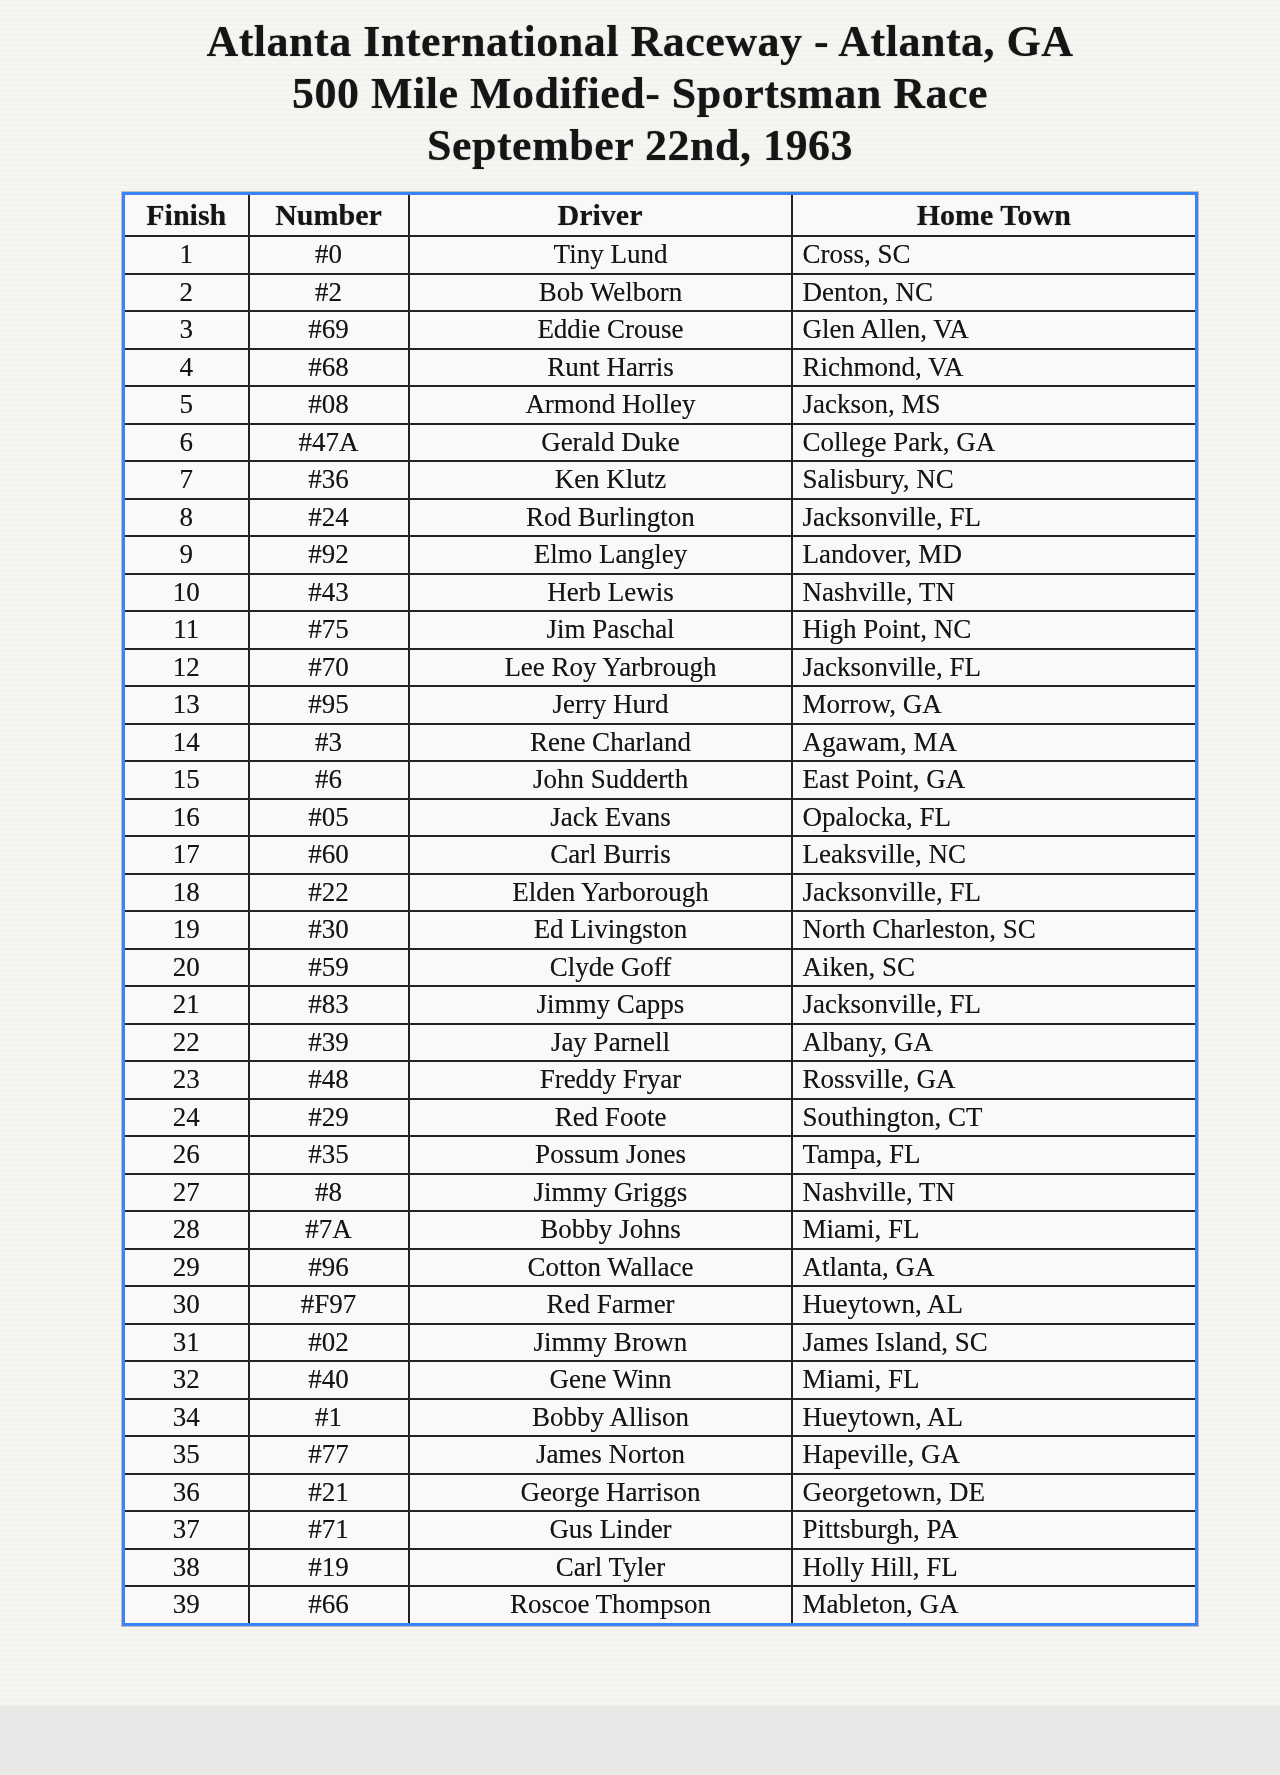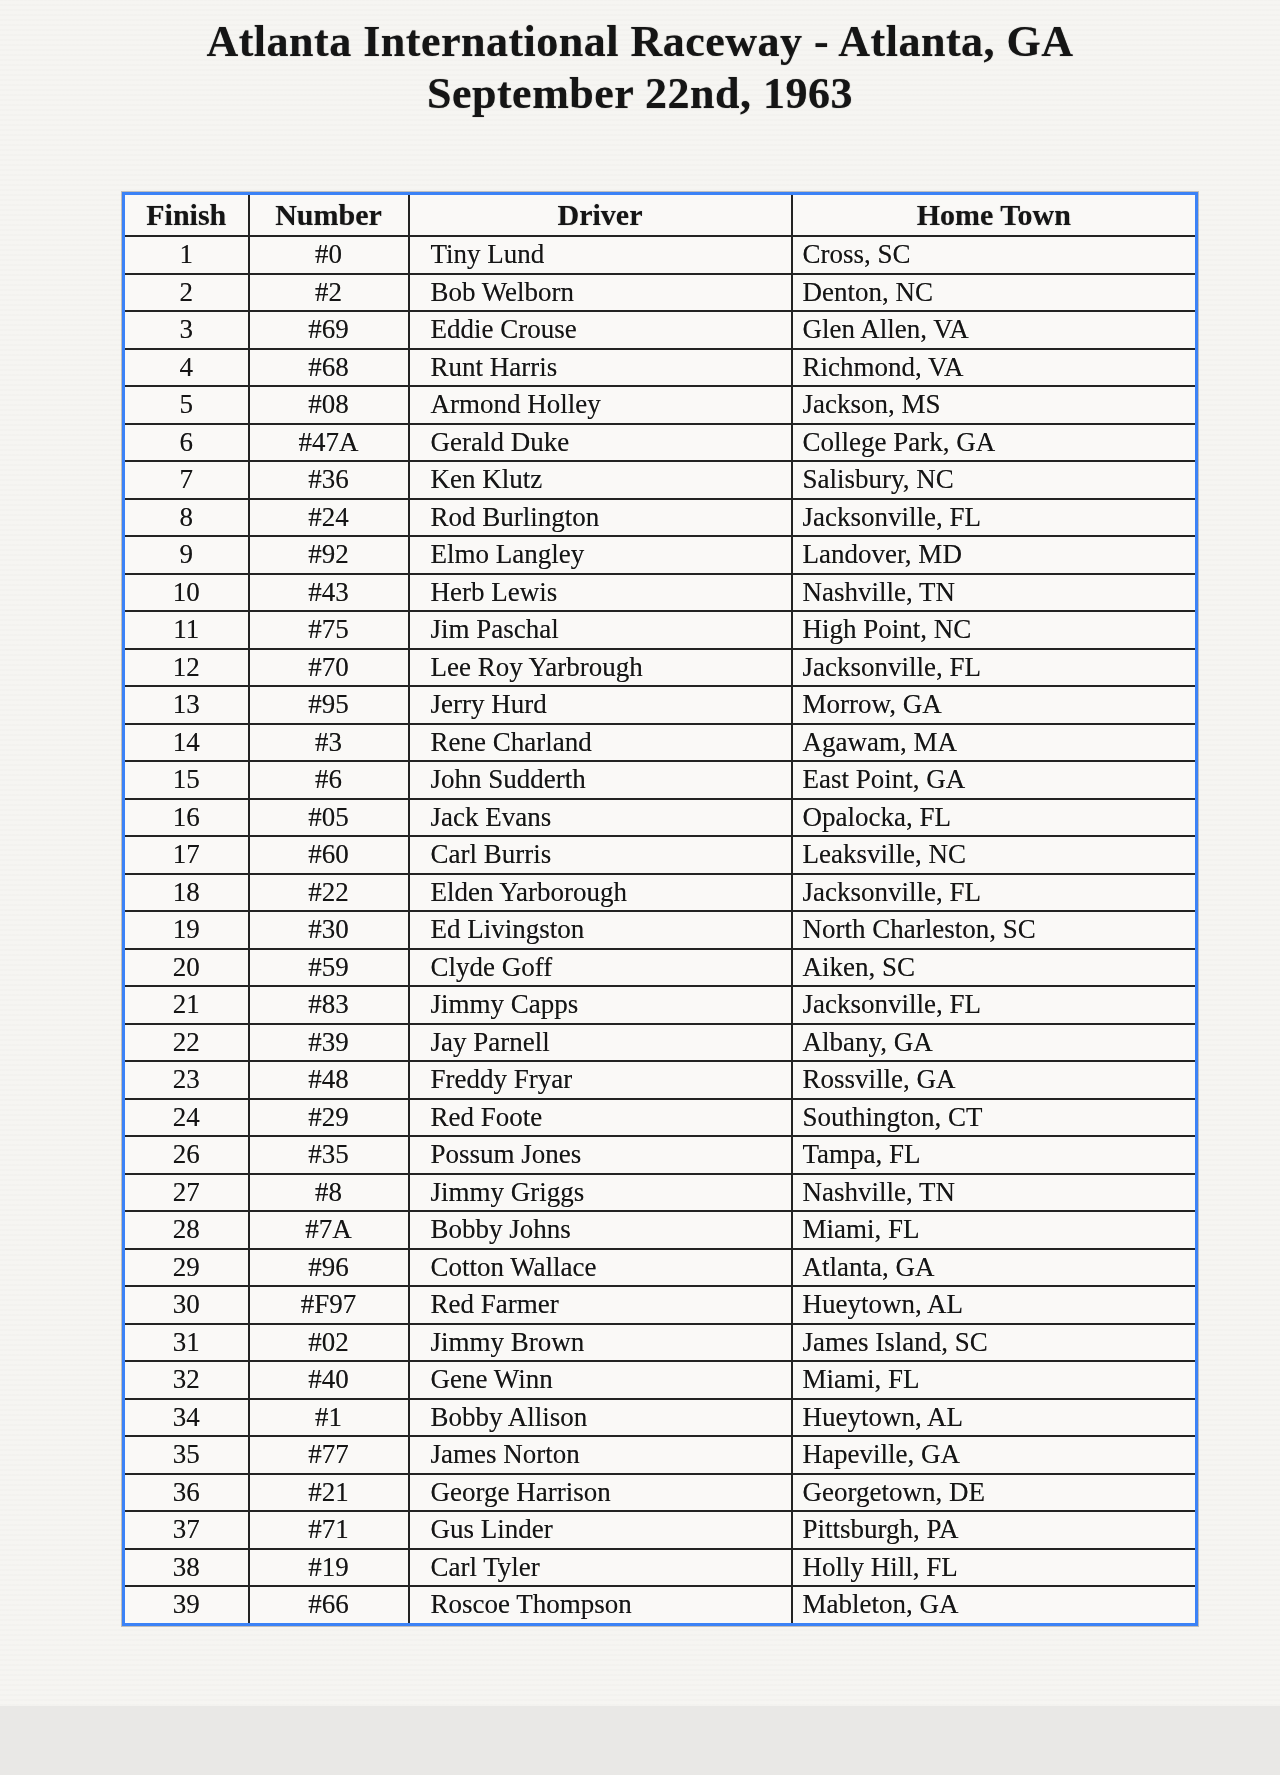--- a/index.html
+++ b/index.html
@@ -68,41 +68,42 @@
     height: 35.5px;
     font-size: 27px;
     padding: 0;
     line-height: 1;
     text-shadow: 0 0 0.5px rgba(20,20,20,0.5);
     overflow: hidden;
     white-space: nowrap;
   }
   .results td.c-finish { text-align: center; }
   .results td.c-number { text-align: center; }
-  .results td.c-driver { text-align: left; padding-left: 21px; border-radius: 16px; }
+  .results td.c-driver { text-align: center; padding-left: 21px; border-radius: 16px; }
   .results td.c-town   { text-align: left; padding-left: 10px; }
   .footer-credit {
     position: absolute;
     top: 1700px;
     left: 12px;
     width: 1280px;
     text-align: center;
     font-weight: bold;
     font-size: 42px;
     letter-spacing: 0.5px;
     white-space: nowrap;
   }
 </style>
 </head>
 <body>
 
 <div class="page">
 
   <div class="title-block">
     <div class="title-line">Atlanta International Raceway - Atlanta, GA</div>
+    <div class="title-line">500 Mile Modified- Sportsman Race</div>
     <div class="title-line">September 22nd, 1963</div>
   </div>
 
   <table class="results">
     <colgroup>
       <col style="width:125px">
       <col style="width:160px">
       <col style="width:383px">
       <col style="width:405px">
     </colgroup>

